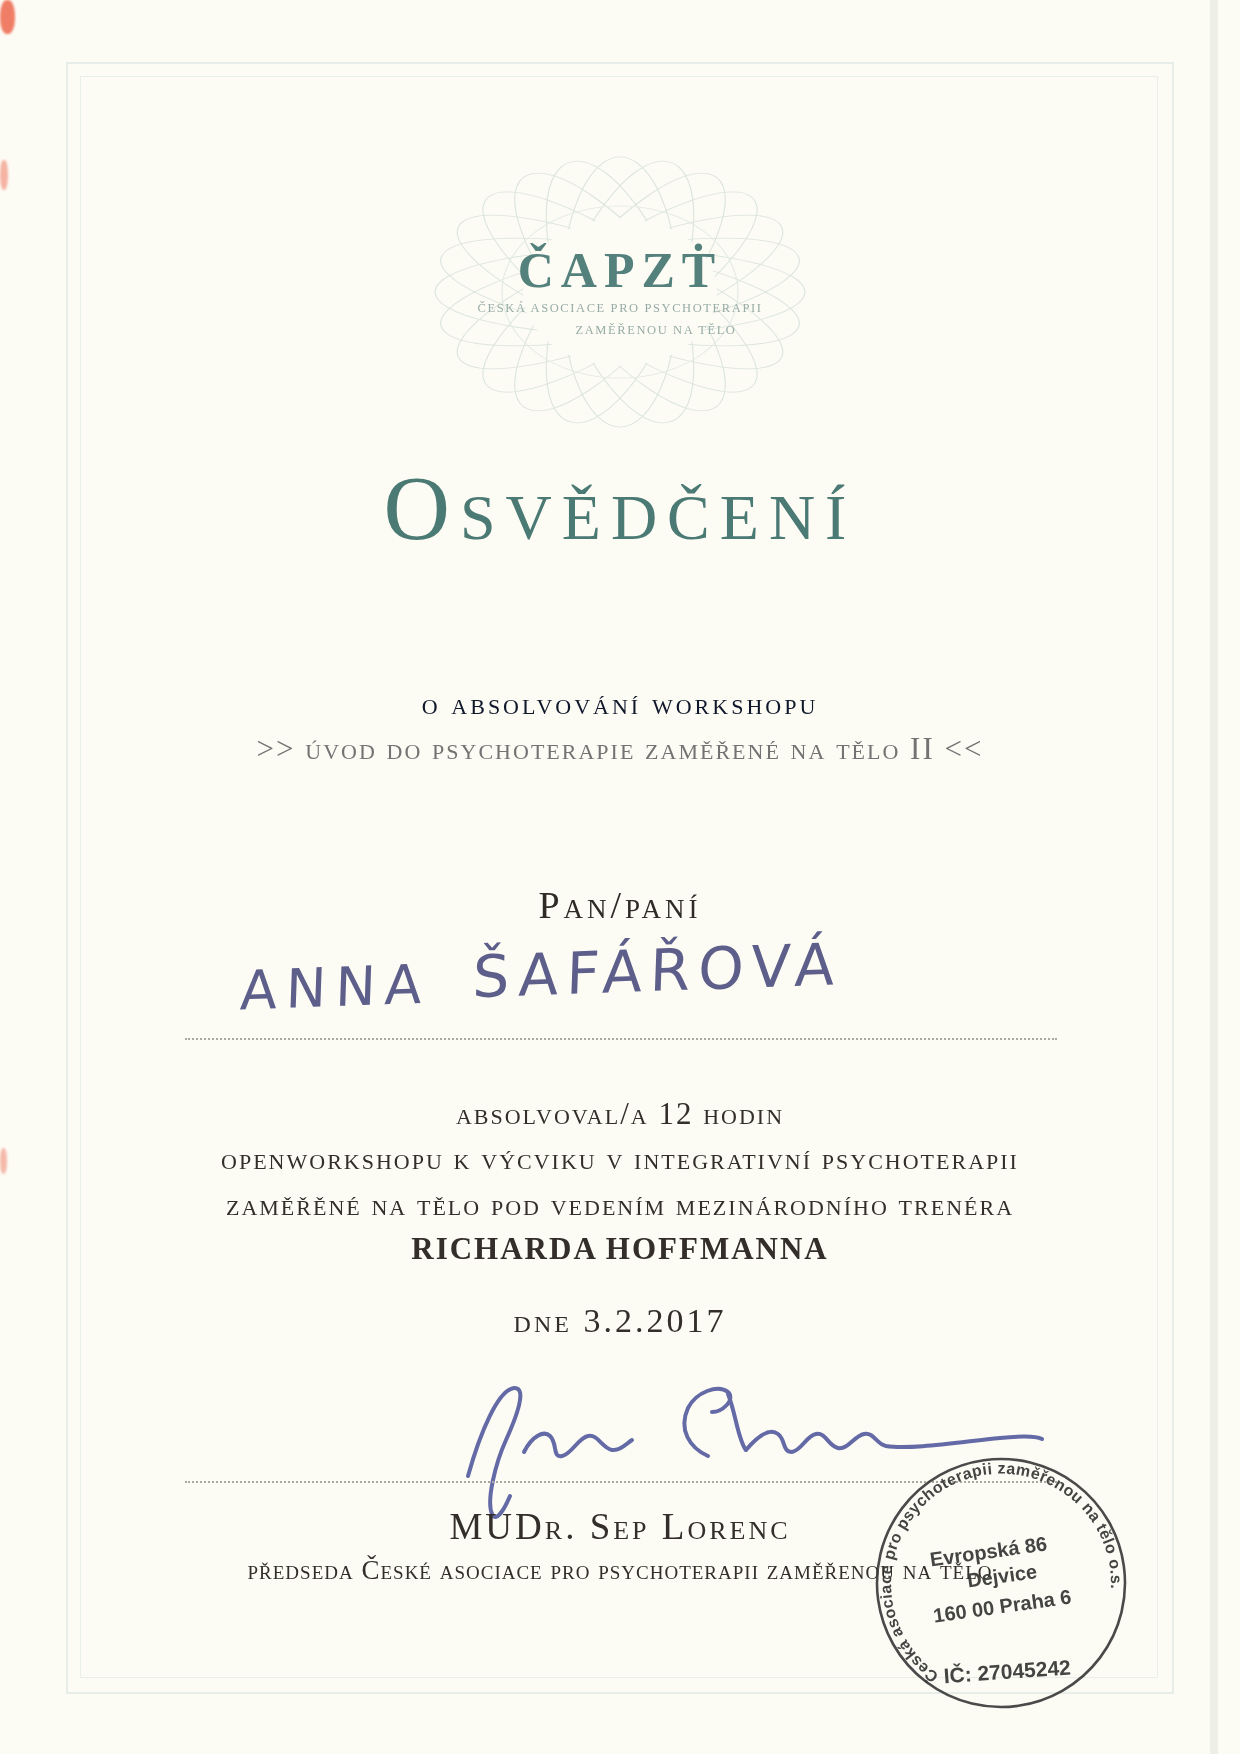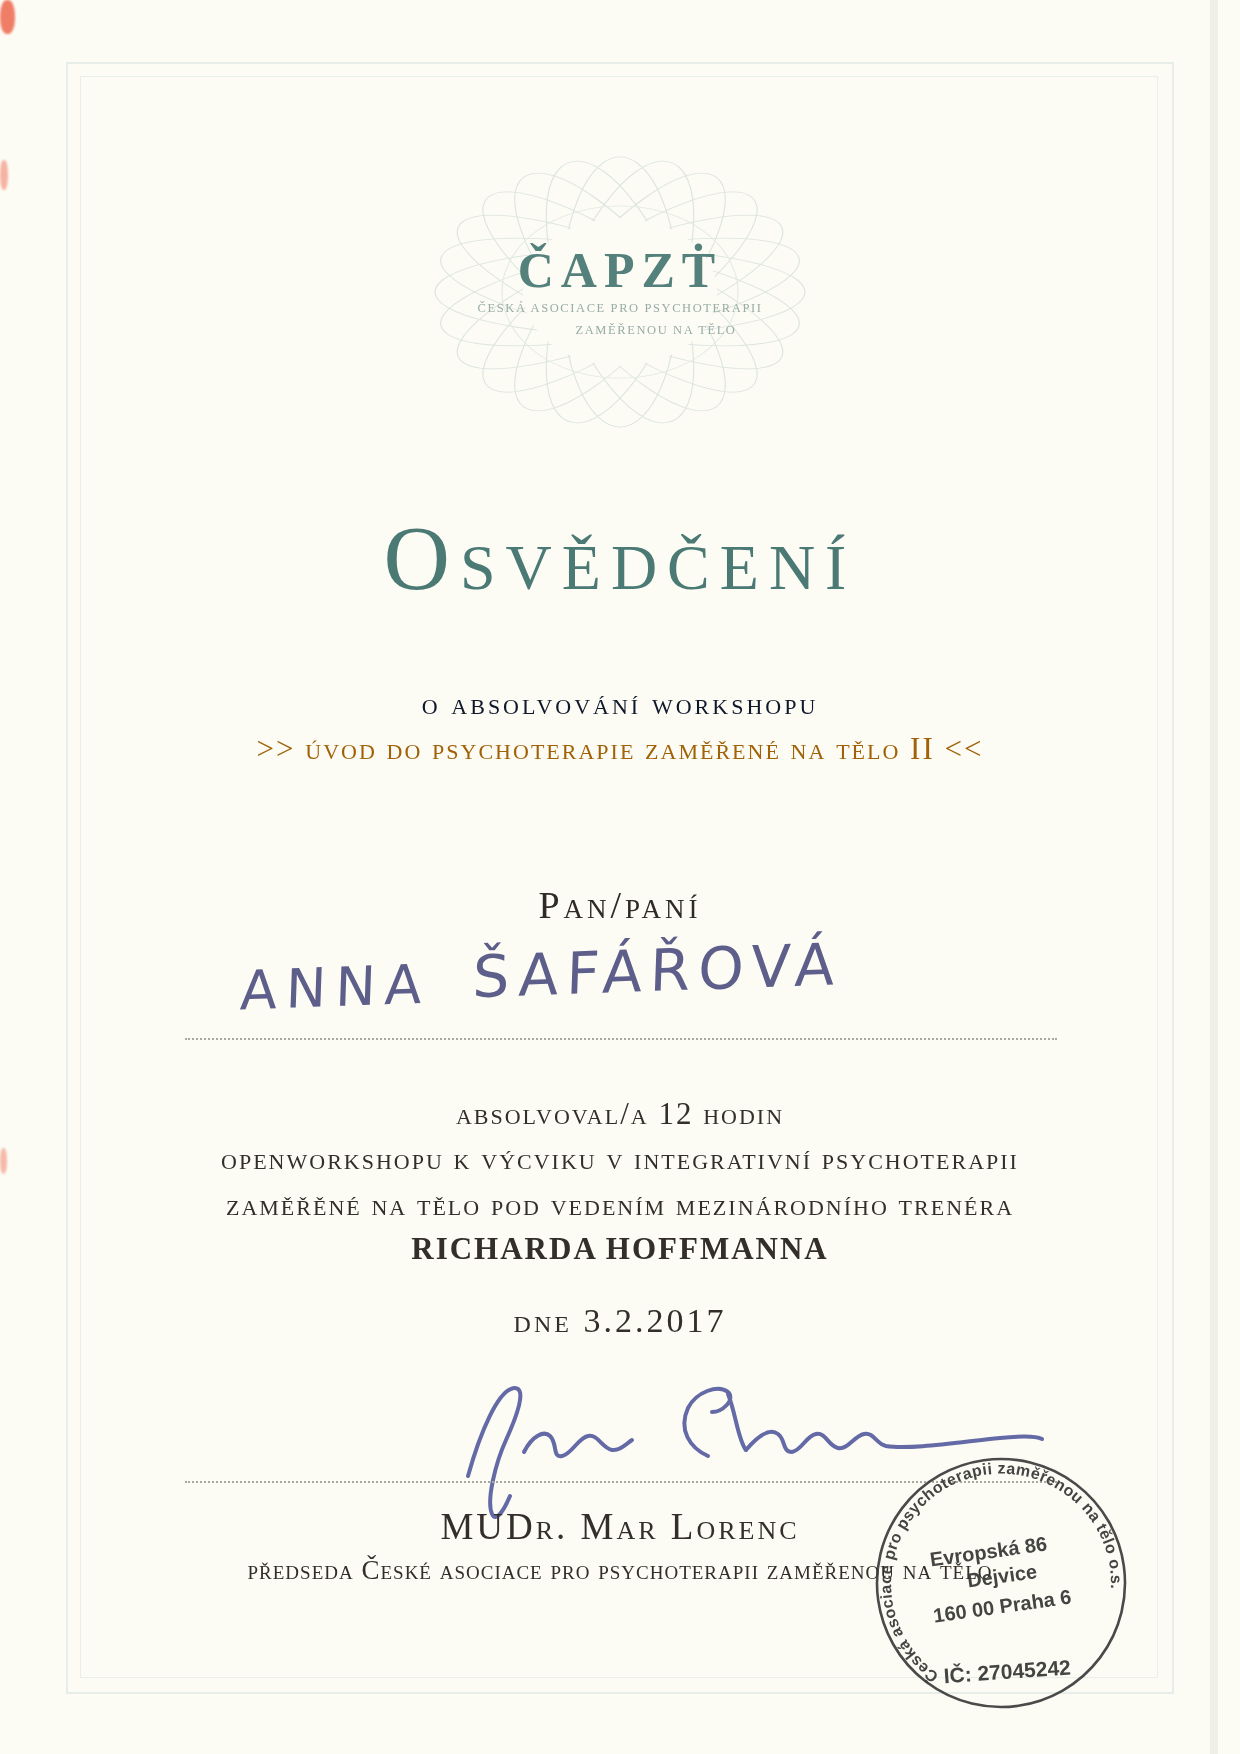--- a/index.html
+++ b/index.html
@@ -28,24 +28,24 @@
   }
   .sc{font-variant:small-caps;}
   .logo-svg{position:absolute;left:430px;top:152px;}
   .logo-acronym{
     top:244px;font-size:50px;font-weight:bold;letter-spacing:7px;
     color:#54817c;
   }
   .logo-sub1{top:302px;font-size:12.5px;letter-spacing:1.6px;color:#97aca6;}
   .logo-sub2{top:324px;font-size:12.5px;letter-spacing:1.6px;color:#97aca6;padding-left:36px;}
   .title{
-    top:510px;font-size:92px;letter-spacing:10px;color:#4b7a75;
+    top:460px;font-size:92px;letter-spacing:10px;color:#4b7a75;
   }
   .subtitle1{top:688px;font-size:31px;letter-spacing:3px;color:#0f172a;}
-  .subtitle2{top:733px;font-size:31px;letter-spacing:2px;color:#a16207;}
+  .subtitle2{top:733px;font-size:31px;letter-spacing:2px;color:#737373;}
   .salutation{top:886px;font-size:38px;letter-spacing:4px;color:#2f2a26;}
   .handwritten{
     position:absolute;left:240px;top:952px;width:480px;
     display:flex;gap:42px;align-items:flex-end;justify-content:flex-start;
     transform:rotate(-2deg) skewX(-4deg);
     color:#5d5f8a;
     font-family:"DejaVu Sans","Liberation Sans",sans-serif;
     line-height:1;
   }
   .handwritten .w1{font-size:54px;letter-spacing:9px;}
@@ -130,21 +130,21 @@
     <g stroke="#636aa6" stroke-width="4" fill="none" stroke-linecap="round" stroke-linejoin="round">
       <path d="M28,98 C40,55 58,12 74,10 C88,9 76,40 66,62 C56,84 46,122 52,136 C56,145 64,132 70,118"></path>
       <path d="M84,74 C92,58 104,52 110,58 C118,66 112,80 122,78 C132,76 138,60 148,58 C158,56 162,70 172,72 C180,73 186,66 192,62"></path>
       <path d="M268,78 C250,70 238,52 248,30 C256,14 278,6 288,14 C296,22 282,34 272,34"></path>
       <path d="M288,16 C296,36 298,62 306,72"></path>
       <path d="M306,72 C318,58 330,50 338,56 C346,62 342,74 352,74 C362,72 366,58 376,56 C386,54 388,68 398,70 C408,72 414,58 424,56 C434,54 436,66 446,68 C470,72 520,64 560,60 C580,58 596,58 602,61"></path>
     </g>
   </svg>
   <div class="dotted dotted-2"></div>
 
-  <div class="line signer-name sc">MUDr. Mar Lorenc</div>
+  <div class="line signer-name sc">MUDr. Sep Lorenc</div>
   <div class="line signer-title sc">předseda České asociace pro psychoterapii zaměřenou na tělo</div>
 
   <svg class="stamp" width="260" height="260" viewBox="-130 -130 260 260">
     <defs>
       <path id="ringpath" d="M -74 82 A 110 110 0 1 1 74 82" fill="none"></path>
     </defs>
     <circle r="124" fill="none" stroke="#3c3c3c" stroke-width="2.6"></circle>
     <text font-family="Liberation Sans, DejaVu Sans, sans-serif" font-size="16" font-weight="bold" fill="#353535" letter-spacing="0.4">
       <textPath href="#ringpath">Česká asociace pro psychoterapii zaměřenou na tělo o.s.</textPath>
     </text>

